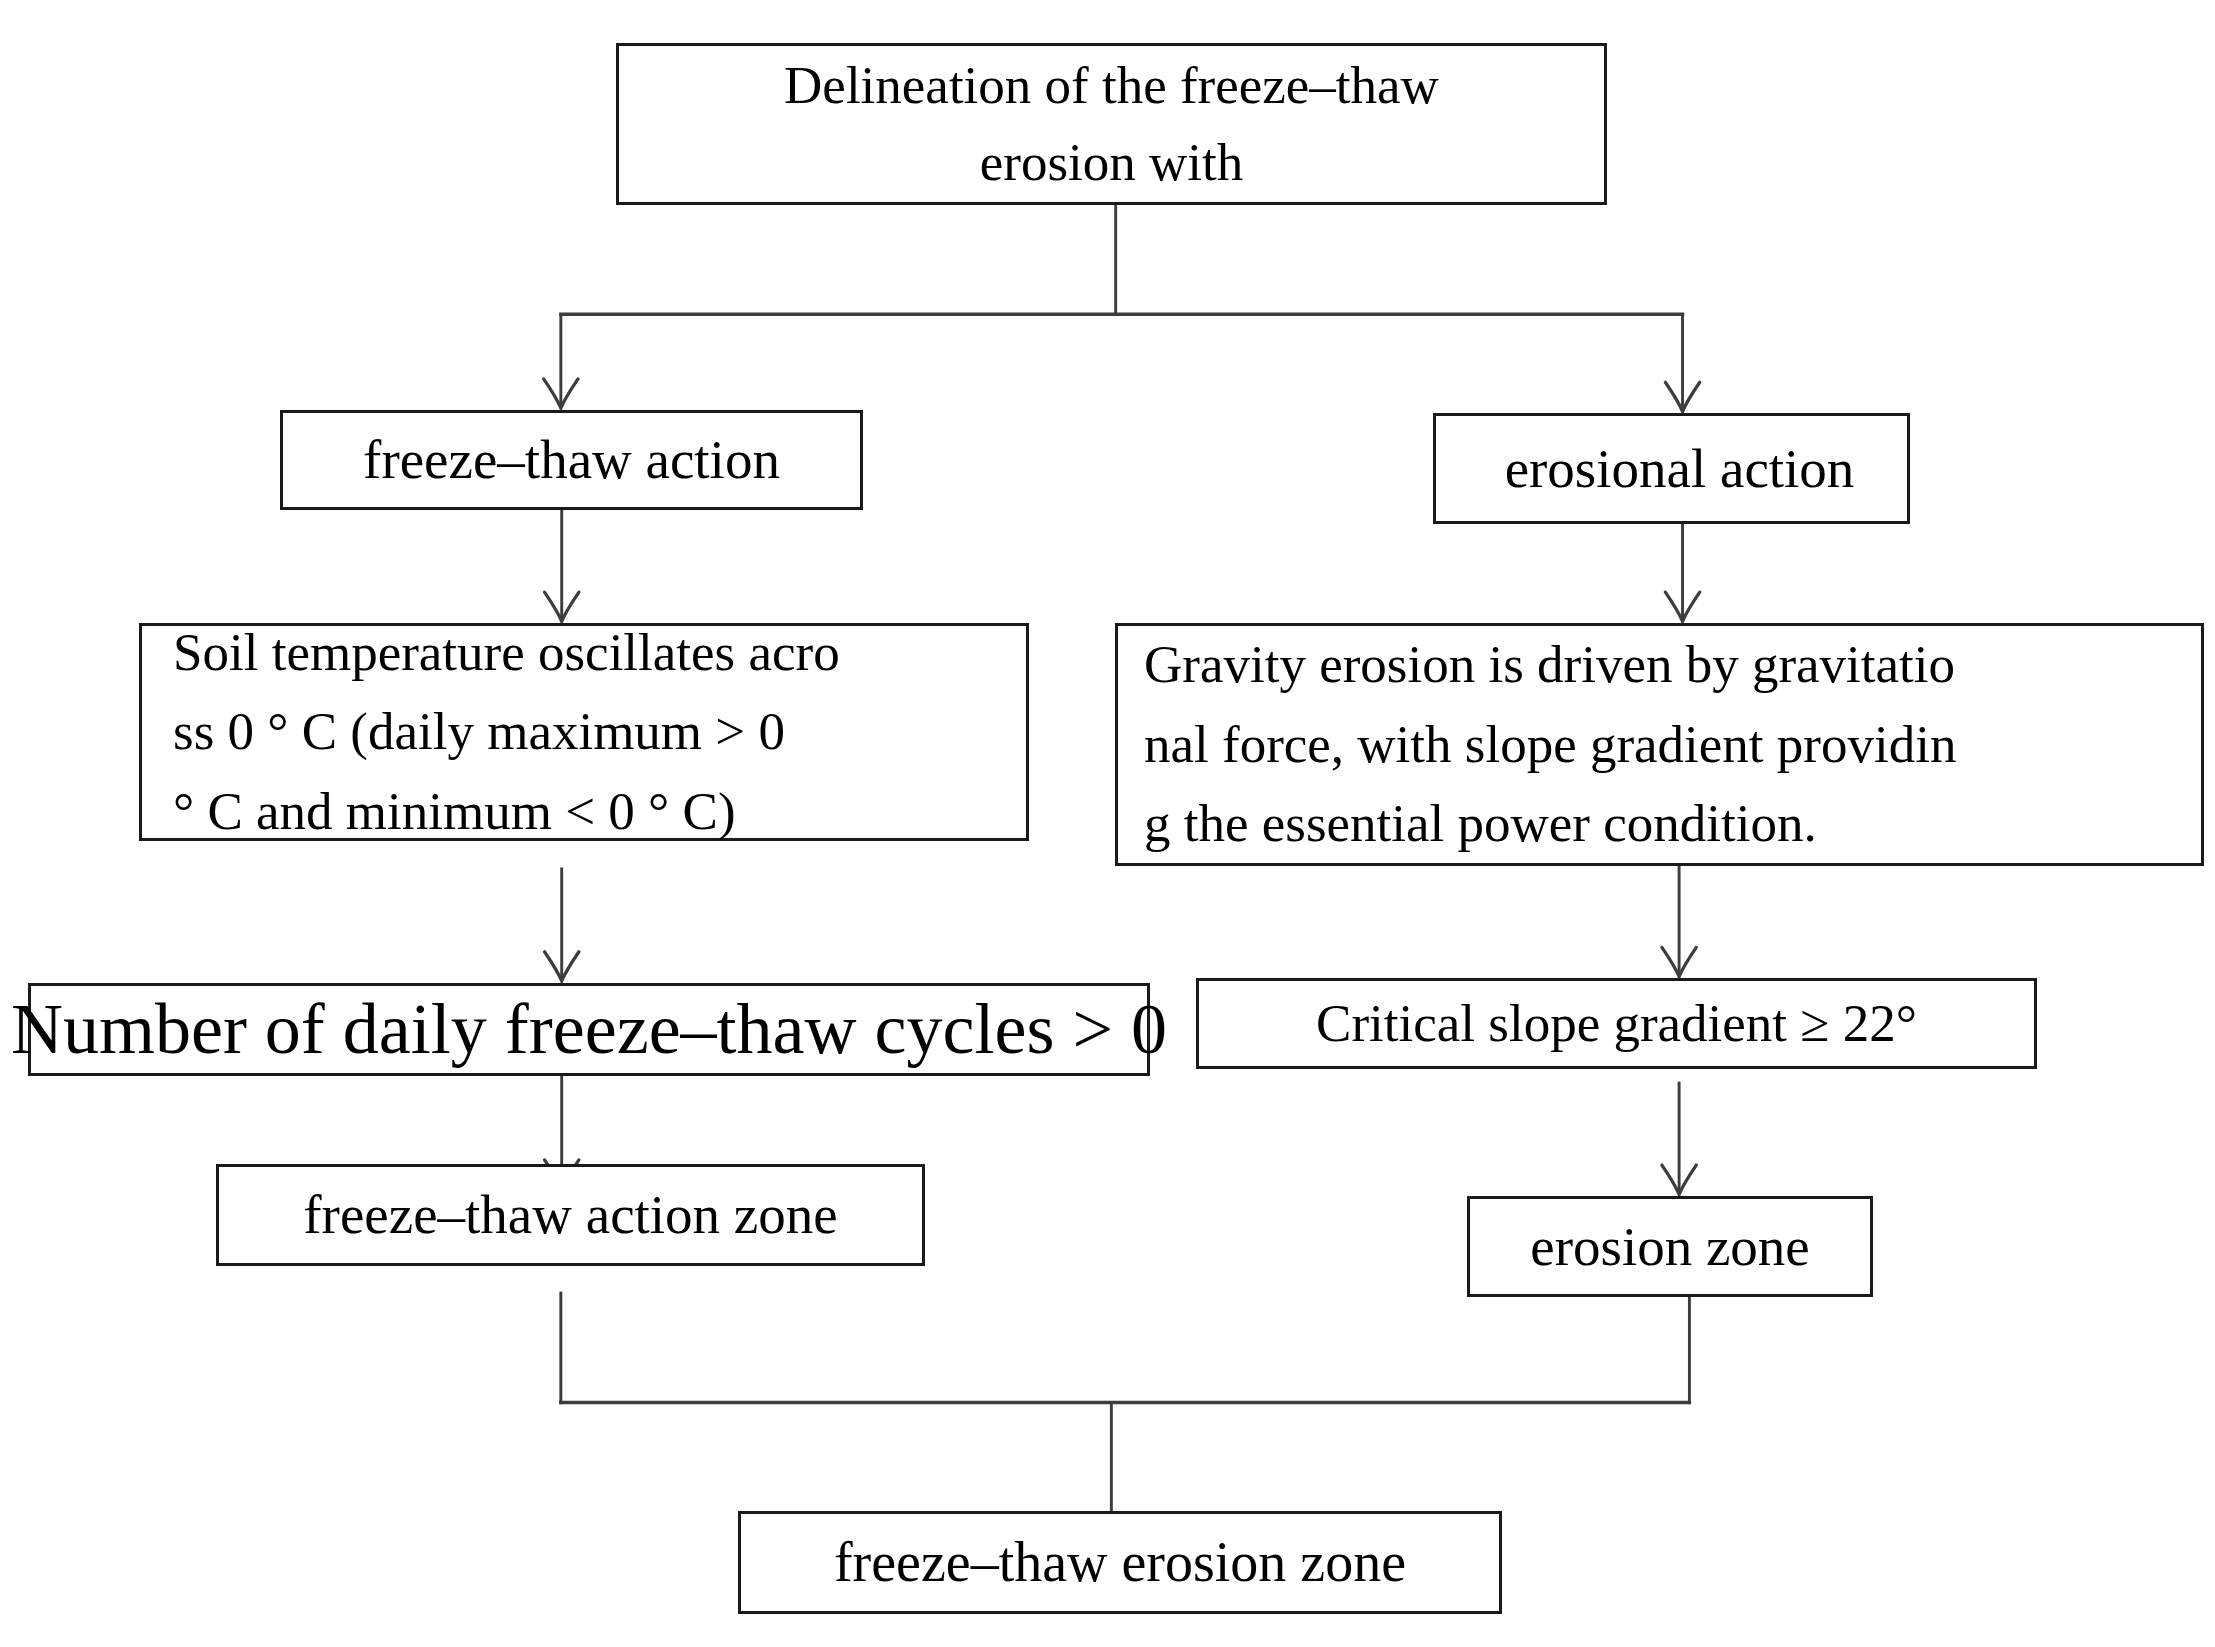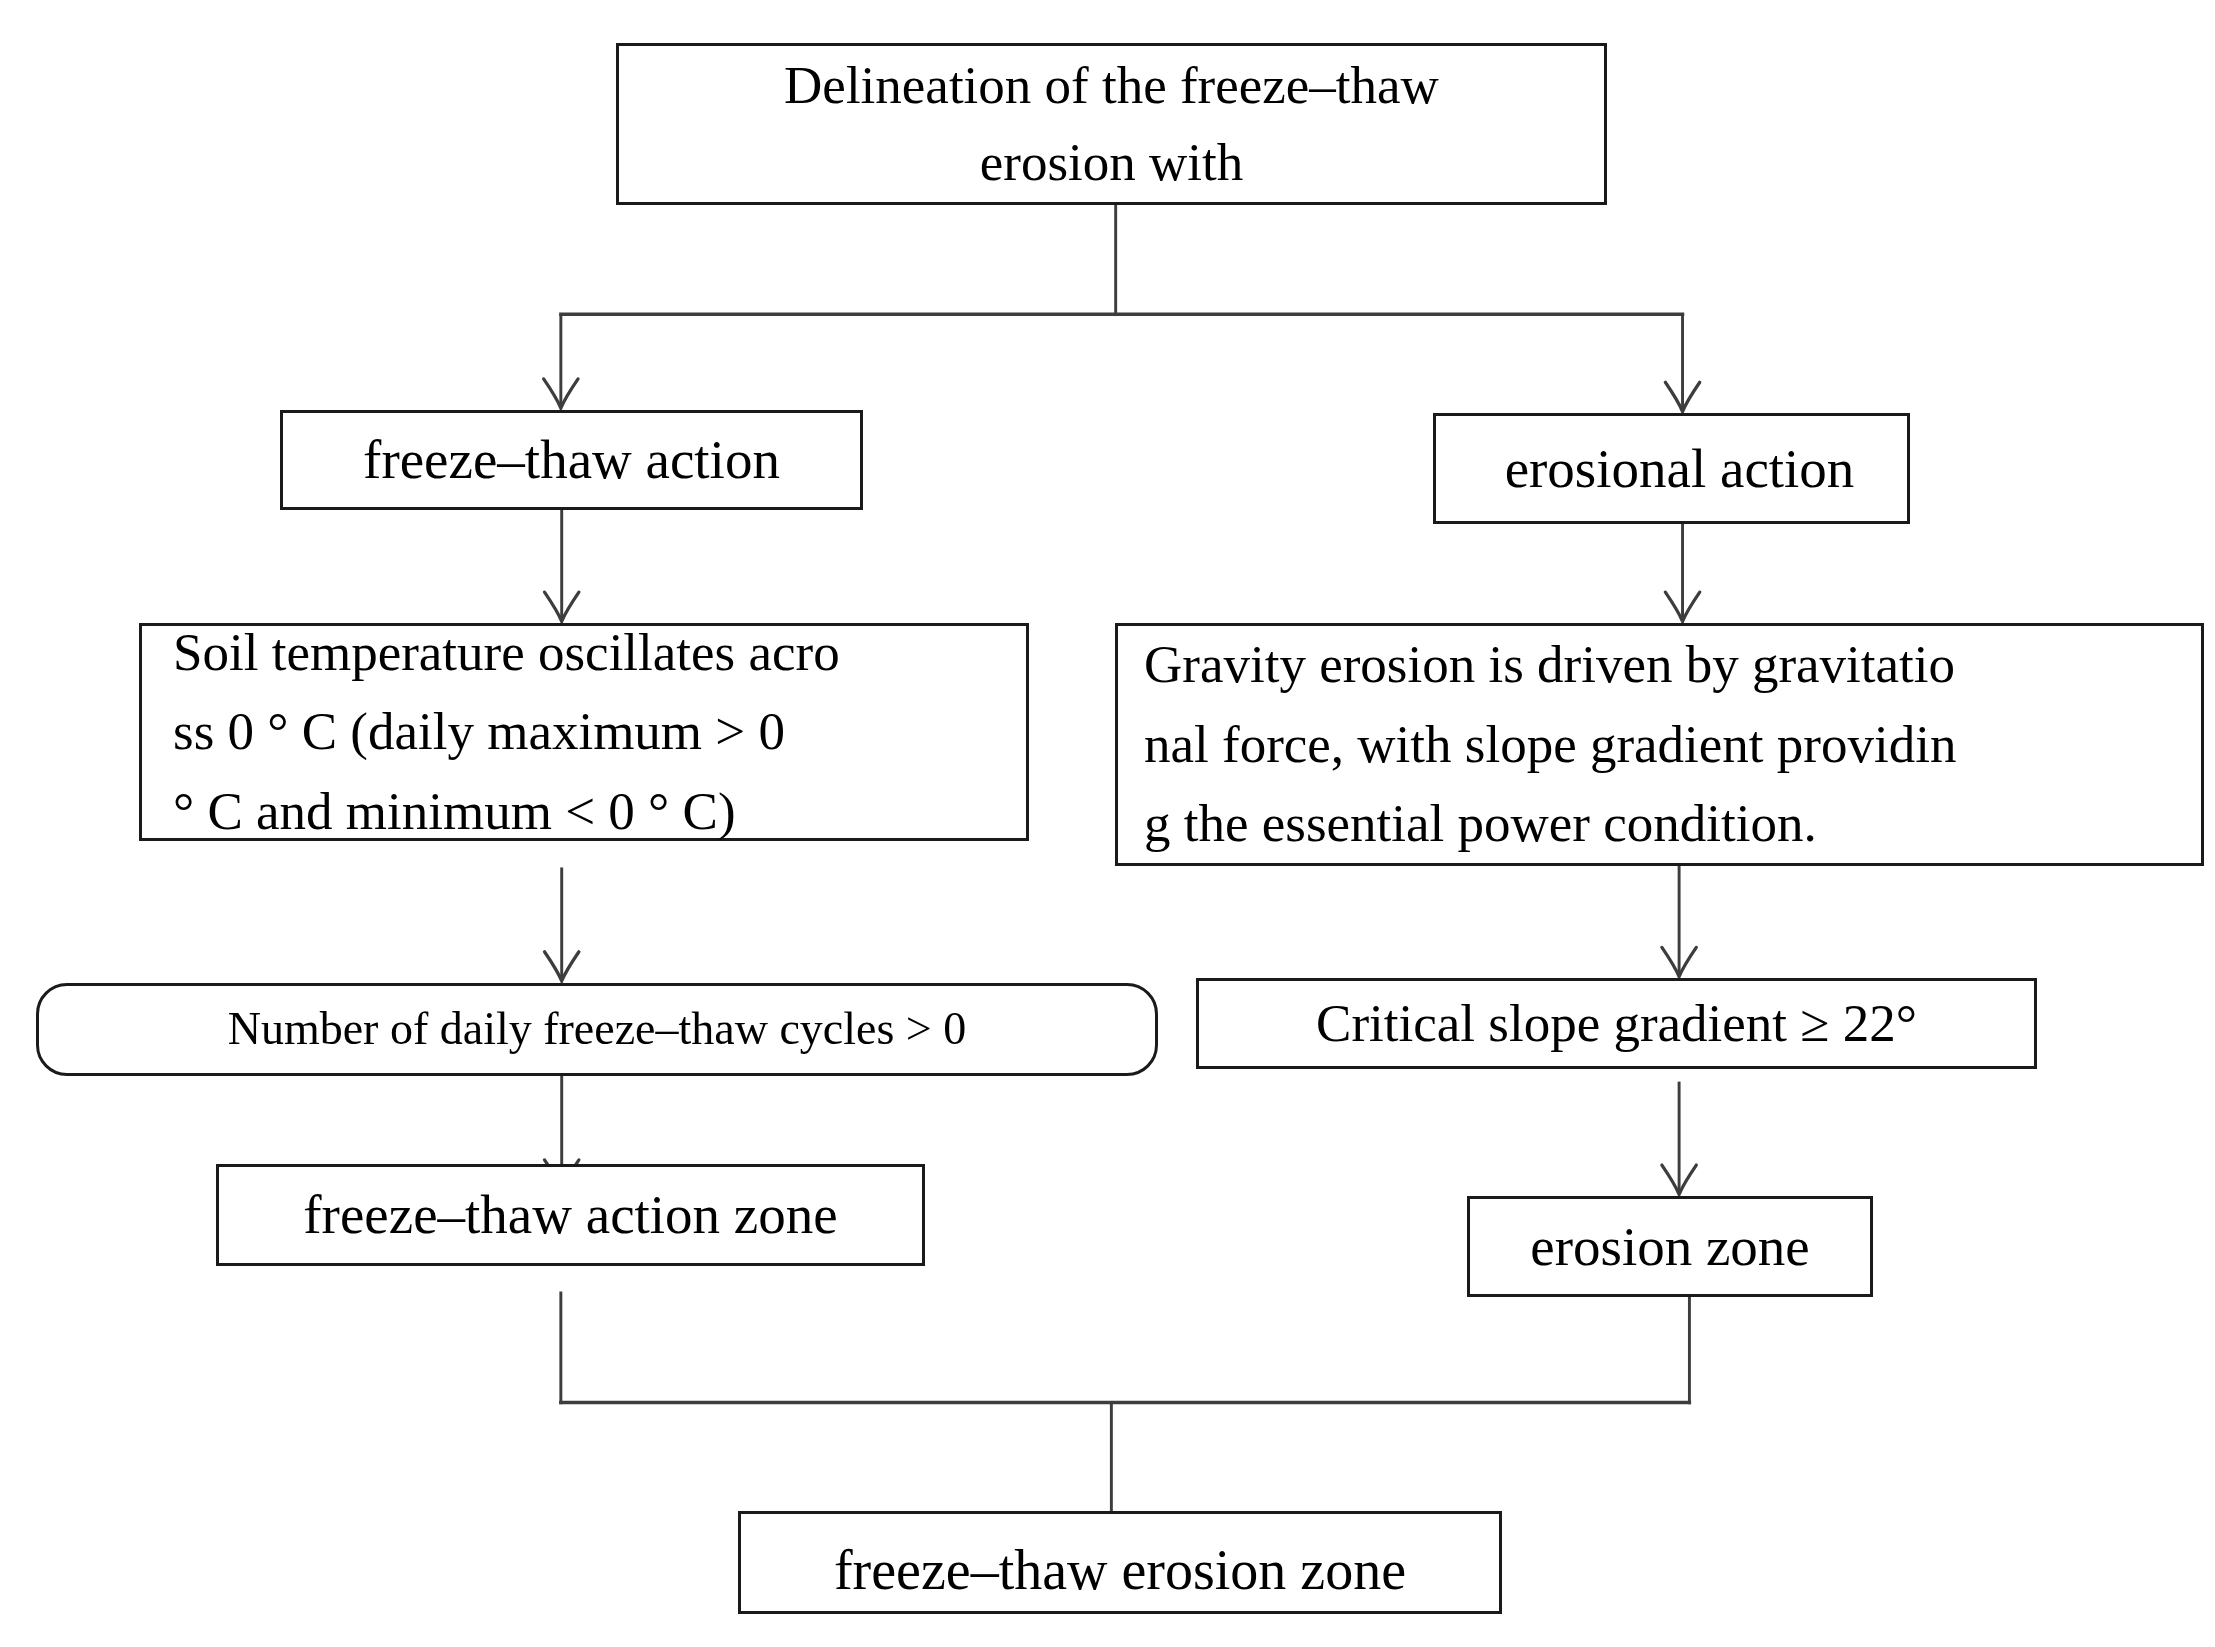--- a/index.html
+++ b/index.html
@@ -44,25 +44,25 @@
   .node.left-align{
     justify-content:flex-start;
     text-align:left;
     line-height:1.5;
   }
   .n-title  {left:616px;  top:43px;   width:991px; height:162px; font-size:53px;}
   .n-fta    {left:280px;  top:410px;  width:583px;  height:100px; font-size:55px;}
   .n-ea     {left:1433px; top:413px;  width:477px;  height:111px; font-size:55px;padding-left:16px;}
   .n-soil   {left:139px;  top:623px;  width:890px; height:218px; font-size:53px; padding-left:31px;}
   .n-gravity{left:1115px; top:623px;  width:1089px; height:243px; font-size:53px; padding-left:26px;}
-  .n-cycles {left:36px;   top:983px; width:1122px; height:93px; font-size:46px;border-radius:31px;}
+  .n-cycles {left:28px;   top:983px; width:1122px; height:93px; font-size:72px;}
   .n-slope  {left:1196px; top:978px; width:841px;  height:91px; font-size:53px;}
   .n-ftaz   {left:216px;  top:1164px; width:709px;  height:102px; font-size:55px;justify-content:center;}
   .n-ez     {left:1467px; top:1196px; width:406px;  height:101px; font-size:55px;}
-  .n-final  {left:738px;  top:1511px; width:764px;  height:103px; font-size:56px;align-items:flex-end;}
+  .n-final  {left:738px;  top:1511px; width:764px;  height:103px; font-size:56px;}
 </style>
 </head>
 <body>
 
 <div class="canvas">
 
   <svg class="connectors" viewBox="0 0 2575 1915" xmlns="http://www.w3.org/2000/svg" aria-hidden="true">
 
     <path class="shaft" d="M1297,236 L1297,367"></path>
 

